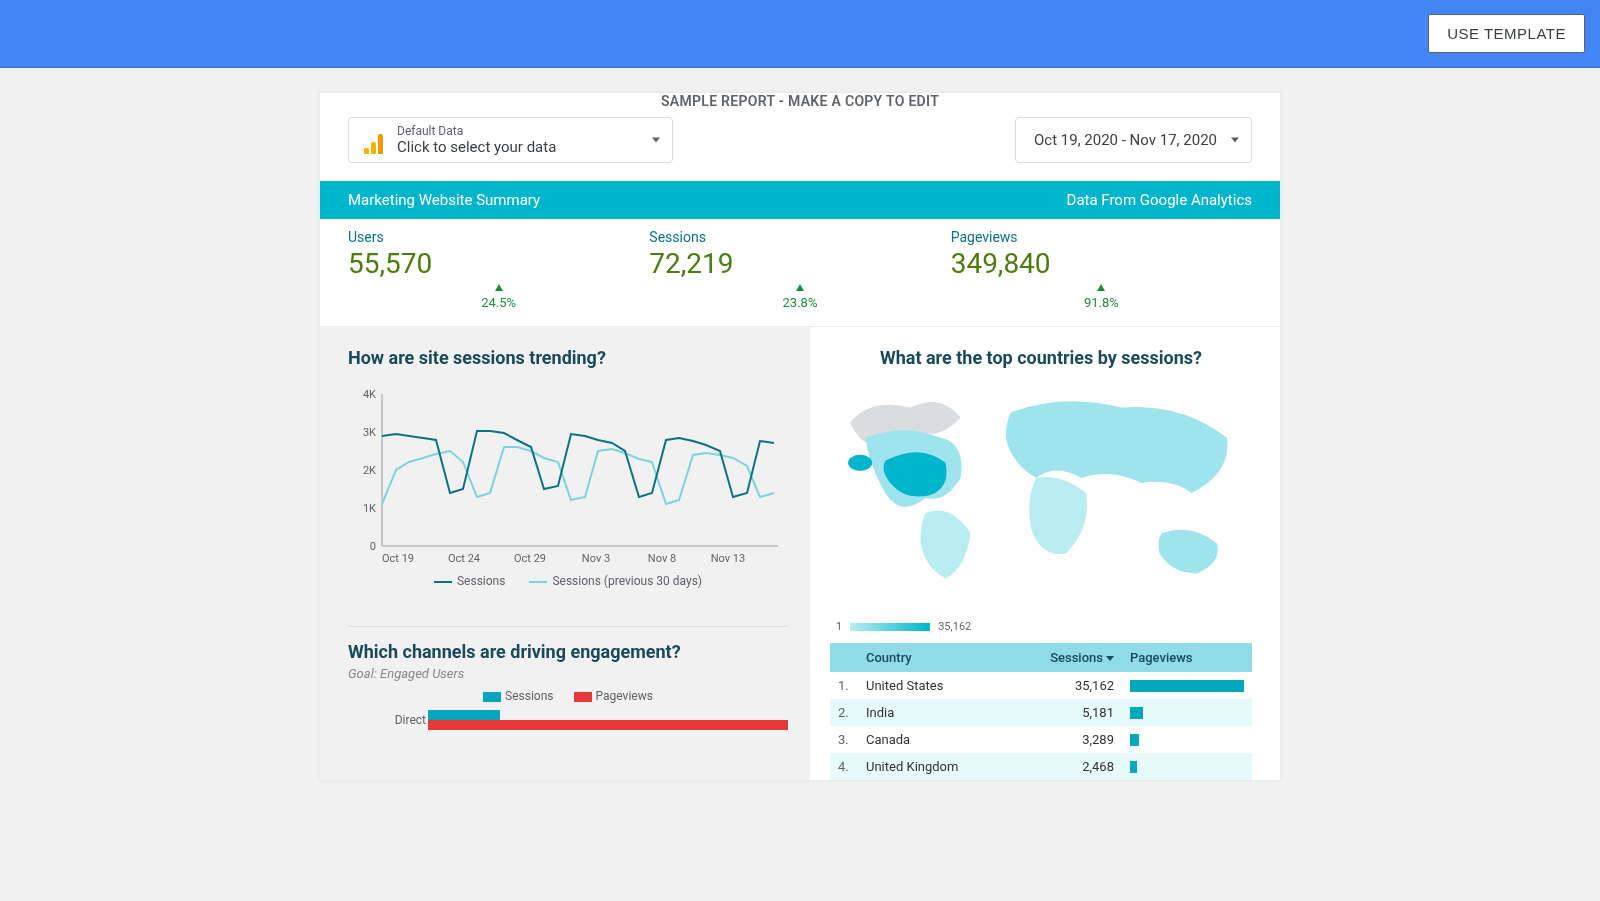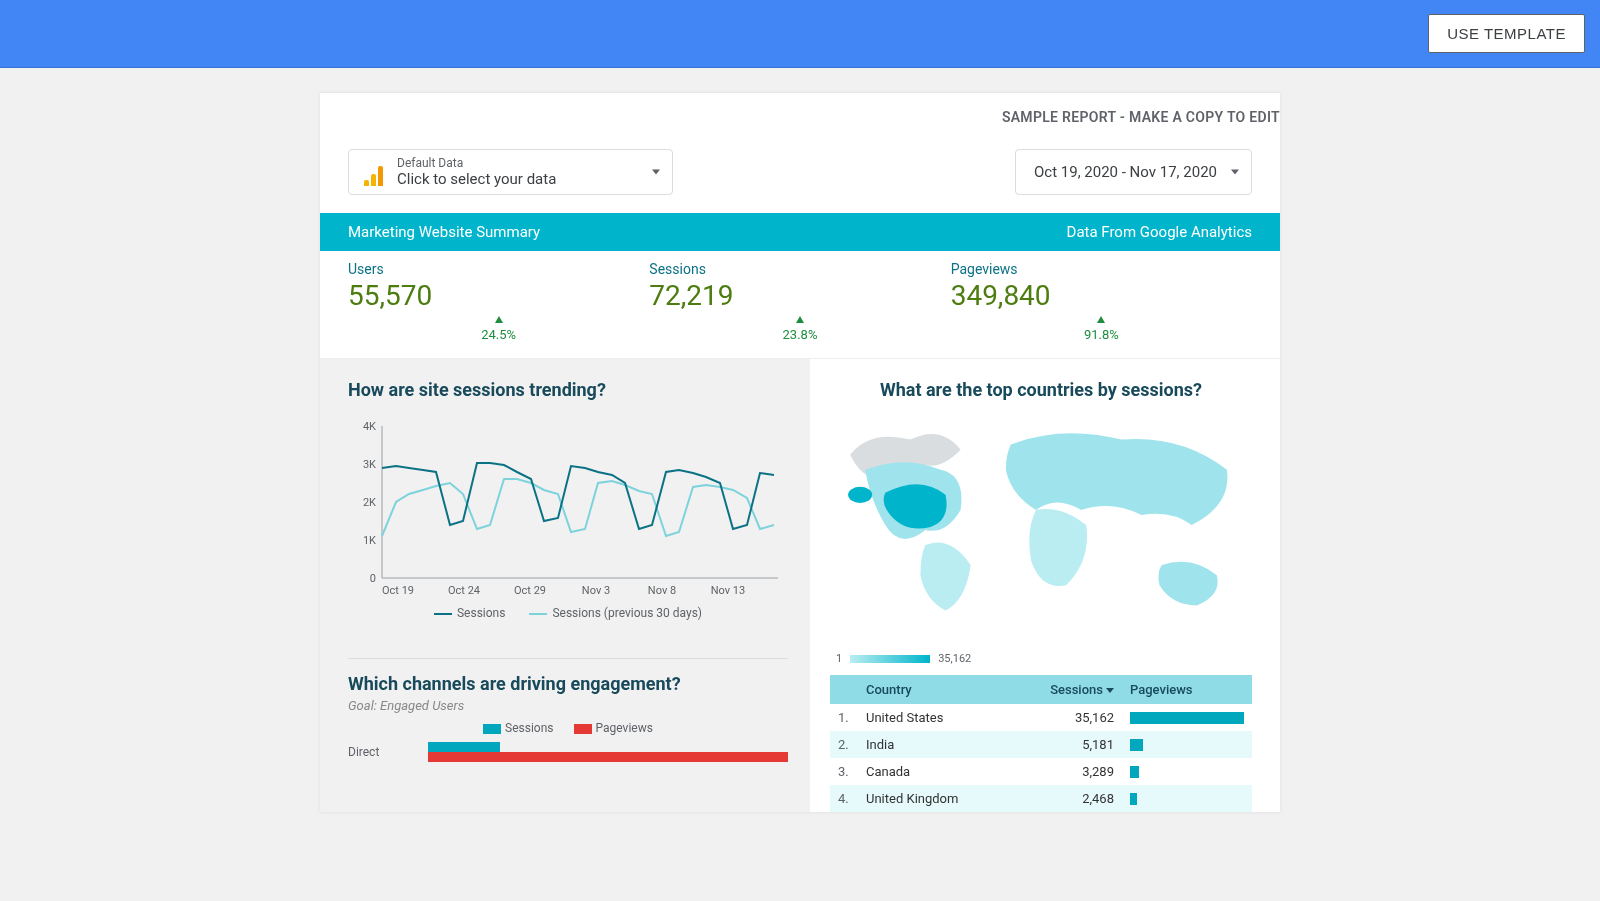--- a/index.html
+++ b/index.html
@@ -31,25 +31,25 @@
     cursor: pointer;
     border-radius: 2px;
   }
   .report {
     width: 960px;
     margin: 25px auto 0;
     background: #fff;
     box-shadow: 0 0 4px rgba(0,0,0,0.08);
   }
   .sample-banner {
-    text-align: right;
+    text-align: center;
     font-size: 14px;
     font-weight: 600;
     color: #5f6368;
-    padding: 16px 0;
+    padding: 0 0;
     letter-spacing: 0.3px;
   }
   .selectors-row {
     display: flex;
     justify-content: space-between;
     padding: 8px 28px 18px;
     background:#fff;
   }
   .data-selector {
     border: 1px solid #dadce0;
@@ -162,21 +162,21 @@
   .country-table tbody tr:nth-child(even){ background:#e6f9fb;}
   .row-idx { color:#5f6368; width:28px;}
   .sess-val { text-align:right;}
   .pv-bar-cell { width:130px;}
   .pv-bar { height:12px; background:#00a7bd;}
   .sort-caret { display:inline-block; vertical-align:middle; margin-left:3px; width:0;height:0;border-left:4px solid transparent;border-right:4px solid transparent;border-top:5px solid #184a5b;}
   
   .channels-legend { display:flex; justify-content:center; gap:20px; font-size:12px; color:#5f6368; margin-bottom:6px;}
   .sq-swatch { display:inline-block; width:18px; height:10px; vertical-align:middle; margin-right:4px;}
   .channel-row { display:flex; align-items:center; font-size:12px; color:#5f6368; height:22px;}
-  .channel-label { width:80px; text-align:left; padding-right:10px;}
+  .channel-label { width:80px; text-align:right; padding-right:2px;}
   .channel-bars { position:relative; flex:1;}
   .channel-bars .bar-s { height:10px; background:#00a7bd;}
   .channel-bars .bar-p { height:10px; background:#e53935;}
 </style>
 </head>
 <body>
 
 <div class="top-bar">
   <button class="use-template-btn">USE TEMPLATE</button>
 </div>

